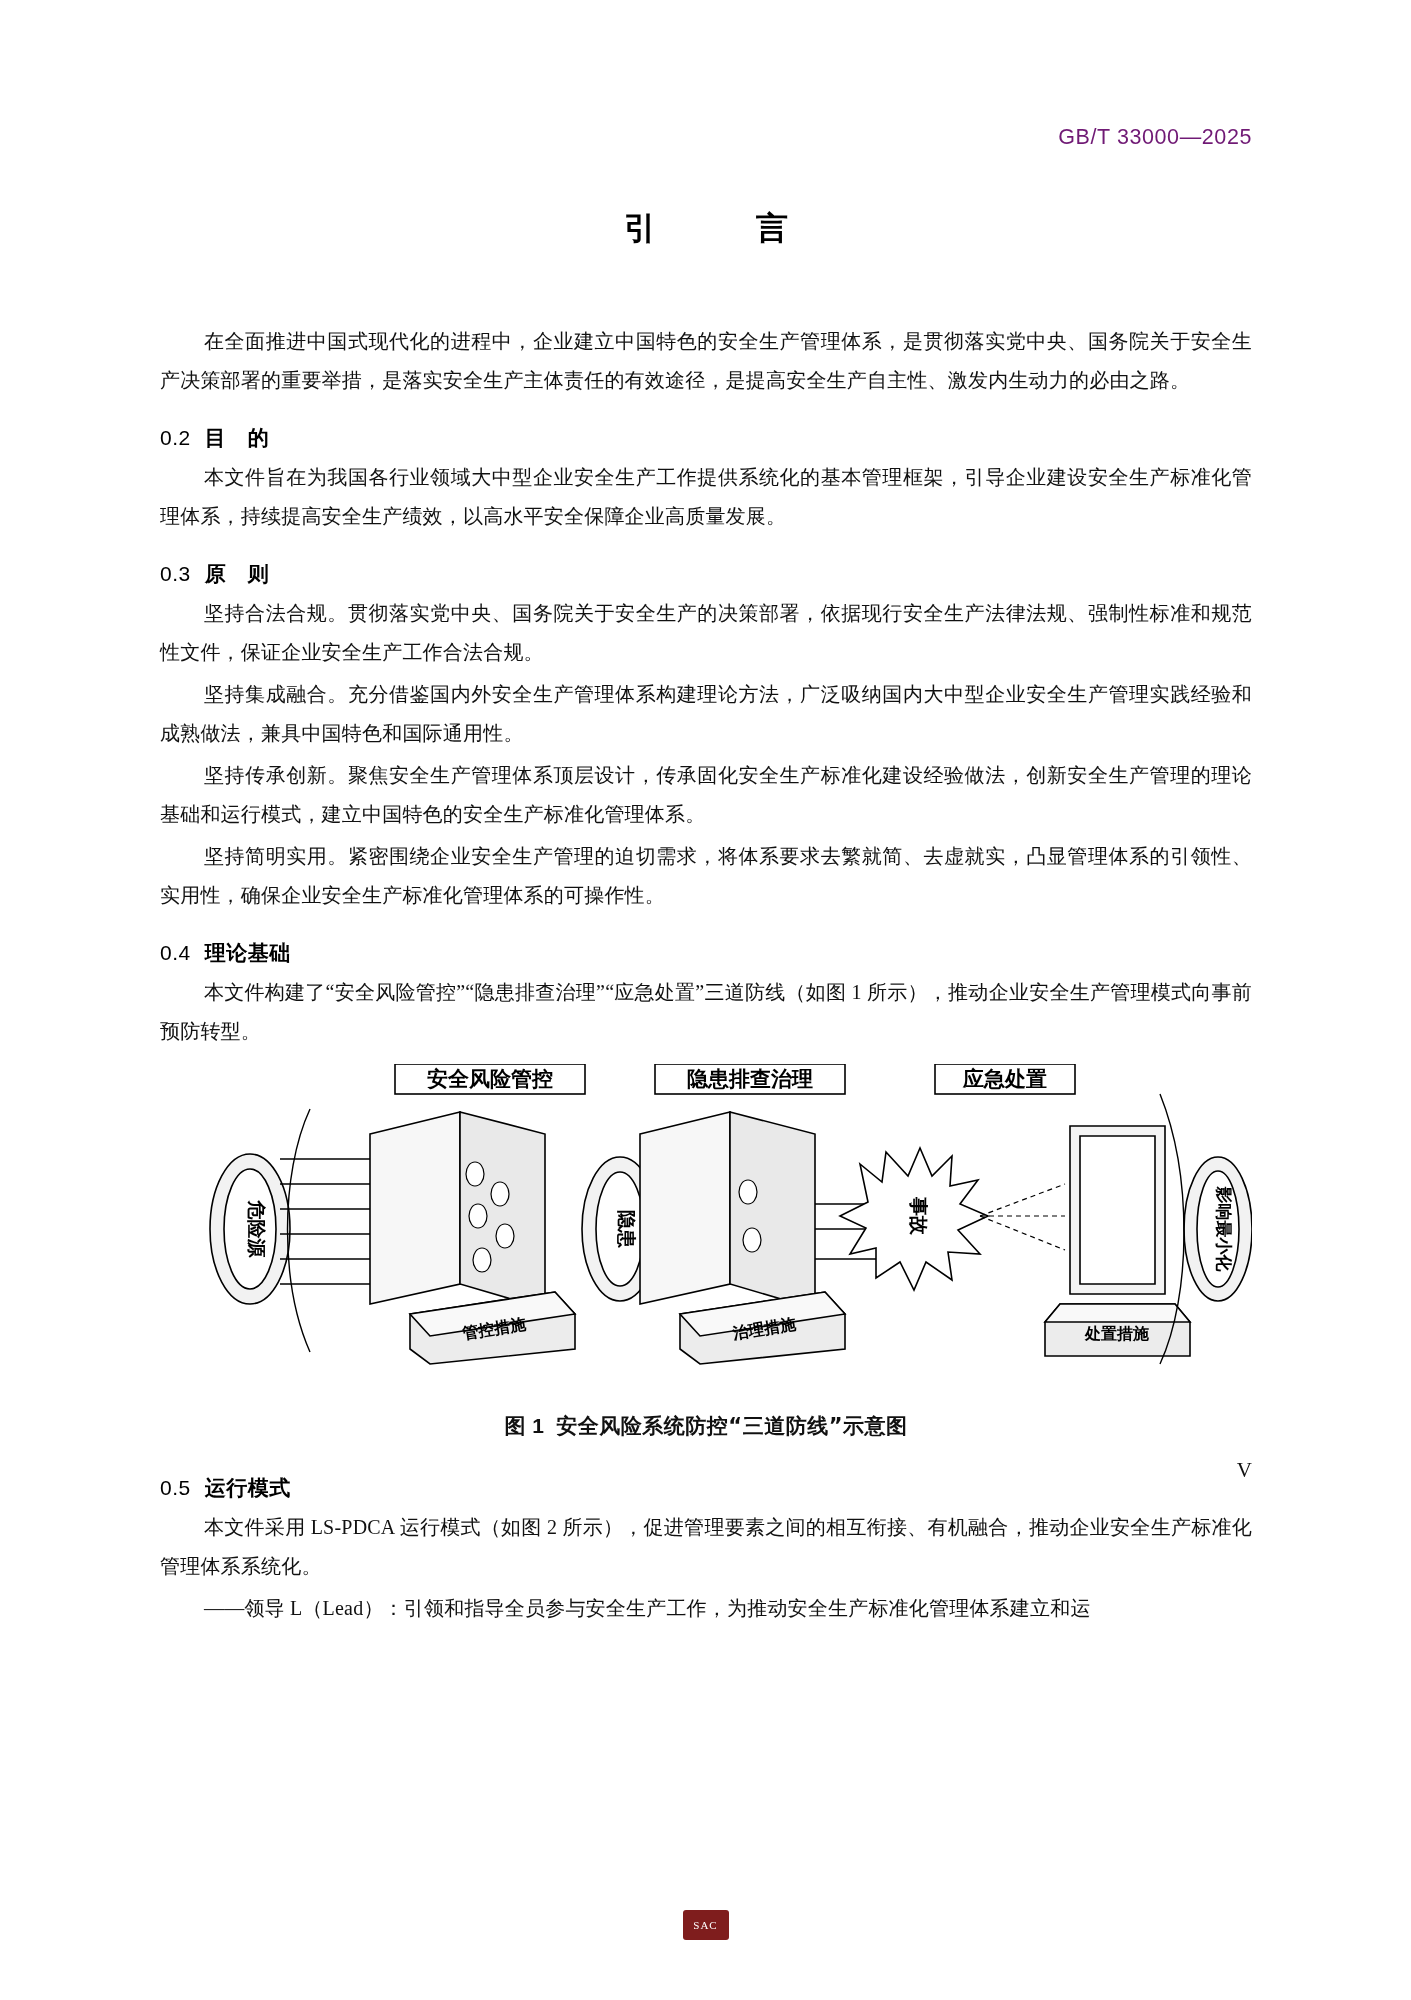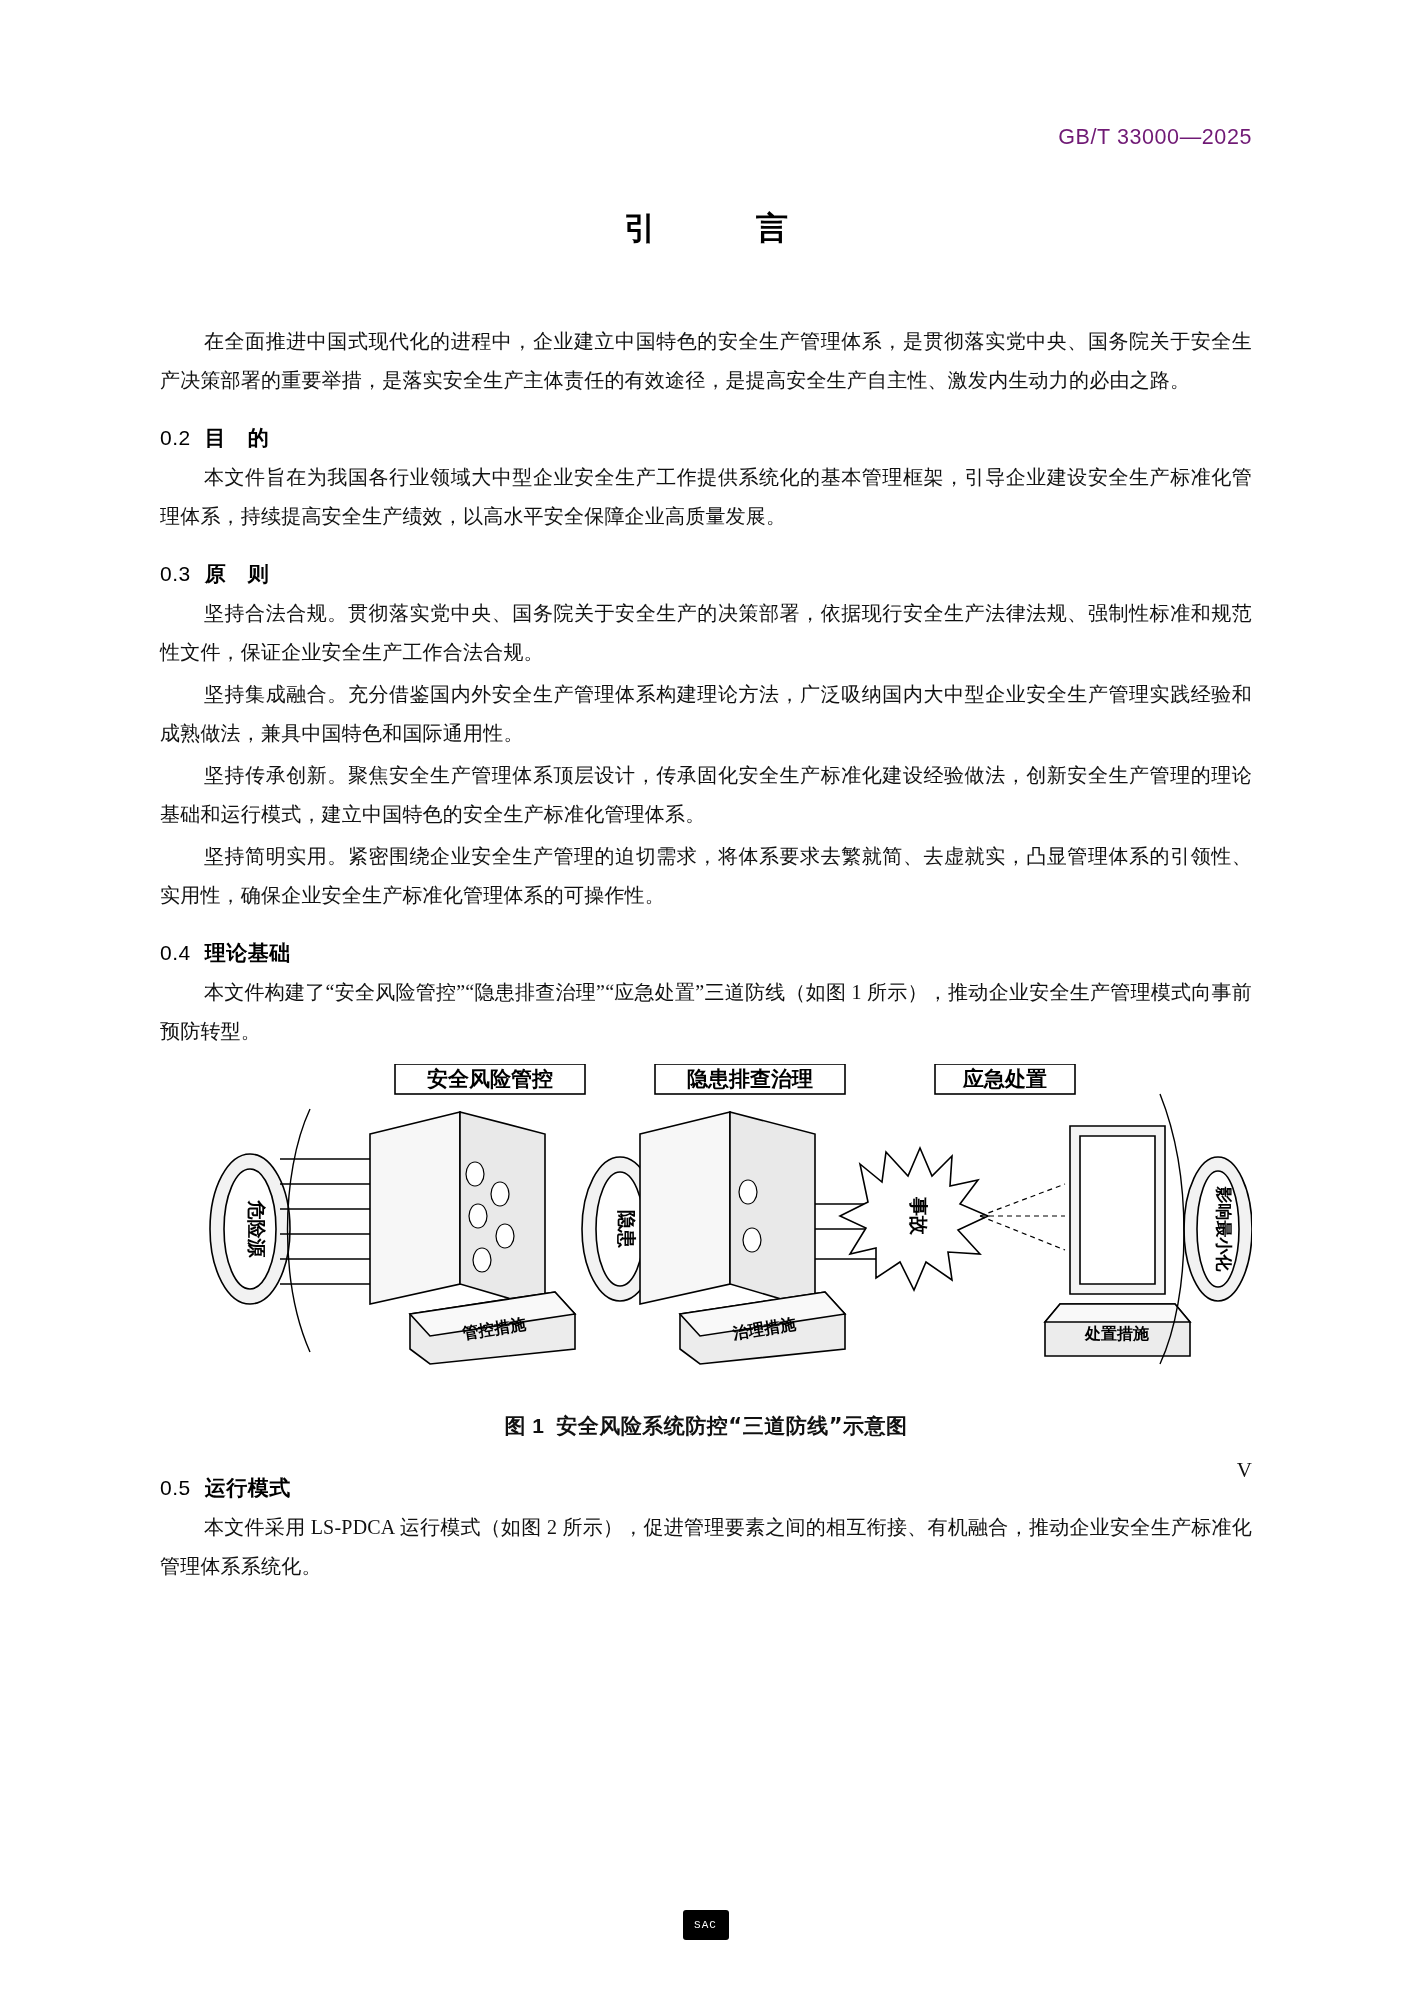--- a/index.html
+++ b/index.html
@@ -101,24 +101,24 @@
     font-family: "Liberation Serif", serif;
     font-size: 21px;
   }
   .footer-logo {
     position: absolute;
     left: 50%;
     transform: translateX(-50%);
     top: 1910px;
     width: 46px;
     height: 30px;
-    background: #000000;
+    background: #7f1d1d;
     border-radius: 3px;
     color: #fff;
-    font-family: Liberation Mono, monospace;
+    font-family: Liberation Serif, serif;
     font-size: 11px;
     letter-spacing: 1px;
     display: flex;
     align-items: center;
     justify-content: center;
   }
   svg text.vlabel {
     font-family: "DejaVu Sans", sans-serif;
     font-weight: bold;
   }
@@ -267,19 +267,20 @@
         <div class="fig-caption">
           <span class="capnum">图 1</span>
           <span>安全风险系统防控“三道防线”示意图</span>
         </div>
       </div>
 
       <h2 class="sec" style="margin-top:34px;">
         <span class="num">0.5</span><span>运行模式</span>
       </h2>
       <p class="para">本文件采用 LS-PDCA 运行模式（如图 2 所示），促进管理要素之间的相互衔接、有机融合，推动企业安全生产标准化管理体系系统化。</p>
+      <p class="para dash">——领导 L（Lead）：引领和指导全员参与安全生产工作，为推动安全生产标准化管理体系建立和运</p>
     </div>
 
     <div class="page-no">V</div>
   </div>
 
   <div class="footer-logo">SAC</div>
 </div>
 
 </body></html>

